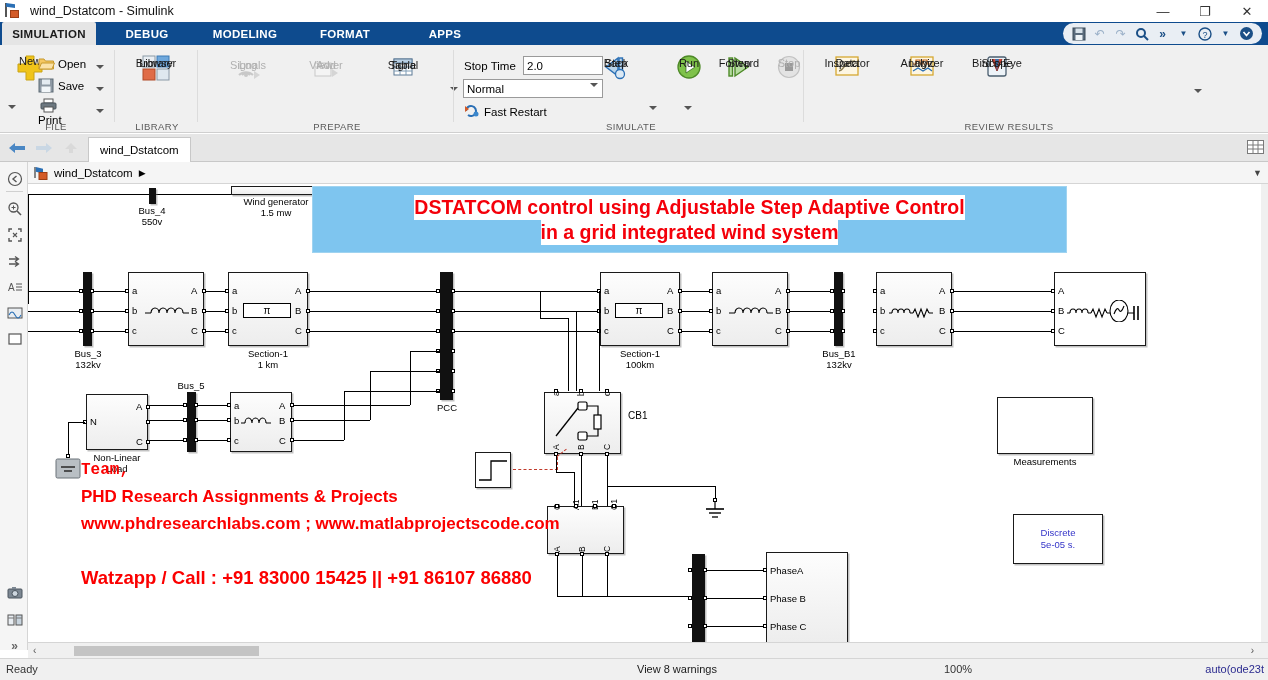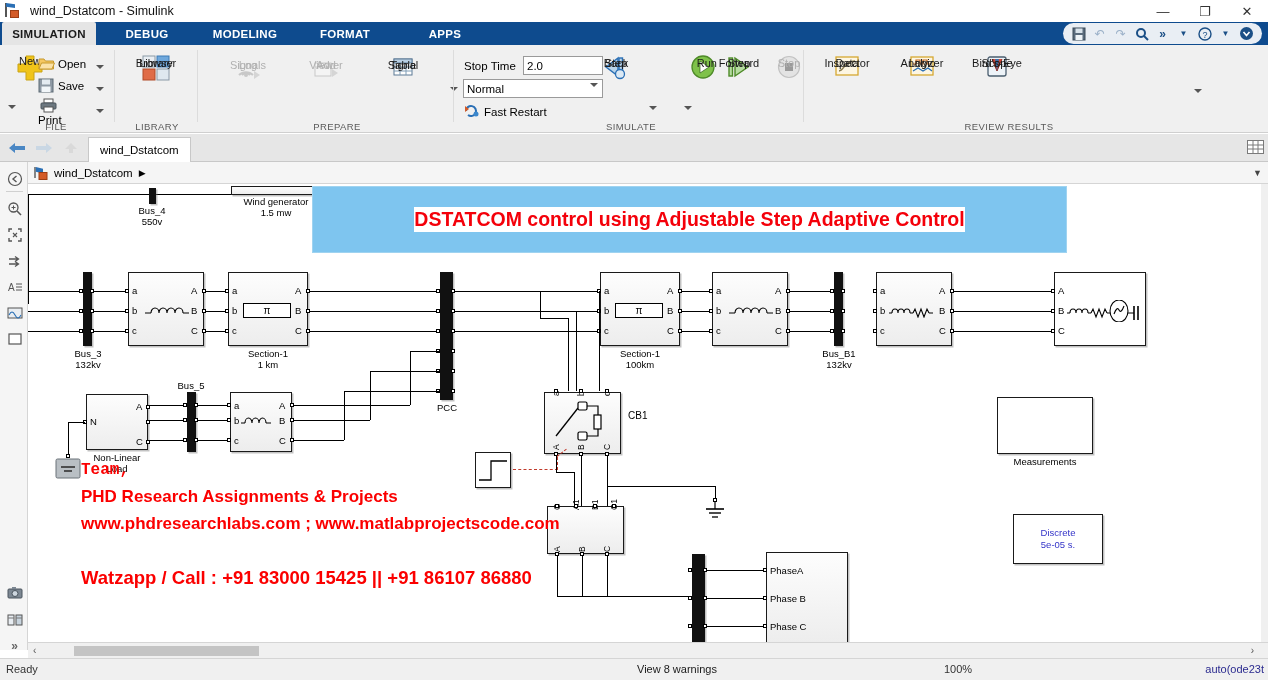--- a/index.html
+++ b/index.html
@@ -357,21 +357,21 @@
             <rect x="18" y="3" width="3.5" height="18" fill="#b9d4ea" stroke="#2a6fb5" stroke-width="1.4"></rect>
             <circle cx="19" cy="19" r="4.5" fill="#dce9f4" stroke="#2a6fb5" stroke-width="1.3"></circle>
           </svg>
         <div class="lbl">Step</div>
         <div class="lbl">Back</div>
       </div>
       <div class="smallrow" style="left:193px;top:53px;">
           <div class="caretdn"></div>
         </div>
 
-      <div class="bigbtn" style="left:205px; top:10px;align-items:flex-end;">
+      <div class="bigbtn" style="left:205px; top:10px;">
         <svg width="28" height="26" viewBox="0 0 28 26">
             <circle cx="14" cy="12" r="11" fill="#7fc24a" stroke="#4e8a28" stroke-width="1.3"></circle>
             <path d="M11 6 L20 12 L11 18 z" fill="#ffffff" stroke="#2e5c18" stroke-width="0.7"></path>
           </svg>
         <div class="lbl">Run</div>
       </div>
       <div class="smallrow" style="left:228px;top:53px;">
           <div class="caretdn"></div>
         </div>
 
@@ -548,20 +548,21 @@
       <span>Bus_4</span><br><span>550v</span>
     </div>
 
     <div class="blk plain" style="left:203px; top:2px; width:90px; height:9px;"></div>
     <div class="lbl c" style="left:248px; top:12px;">
       <span>Wind generator</span><br><span>1.5 mw</span>
     </div>
 
     <div class="banner" style="left:284px; top:2px; width:755px; height:67px;">
       <div class="line">DSTATCOM control using Adjustable Step Adaptive Control</div>
+      <div class="line">in a grid integrated wind system</div>
     </div>
 
     <div class="wire h" style="left:0; top:107px; width:104px;"></div>
     <div class="wire h" style="left:0; top:127px; width:104px;"></div>
     <div class="wire h" style="left:0; top:147px; width:104px;"></div>
 
     <div class="bus" style="left:55px; top:88px; width:9px; height:74px;"></div>
     <div class="lbl c" style="left:60px; top:164px;">
       <span>Bus_3</span><br><span>132kv</span>
     </div>

